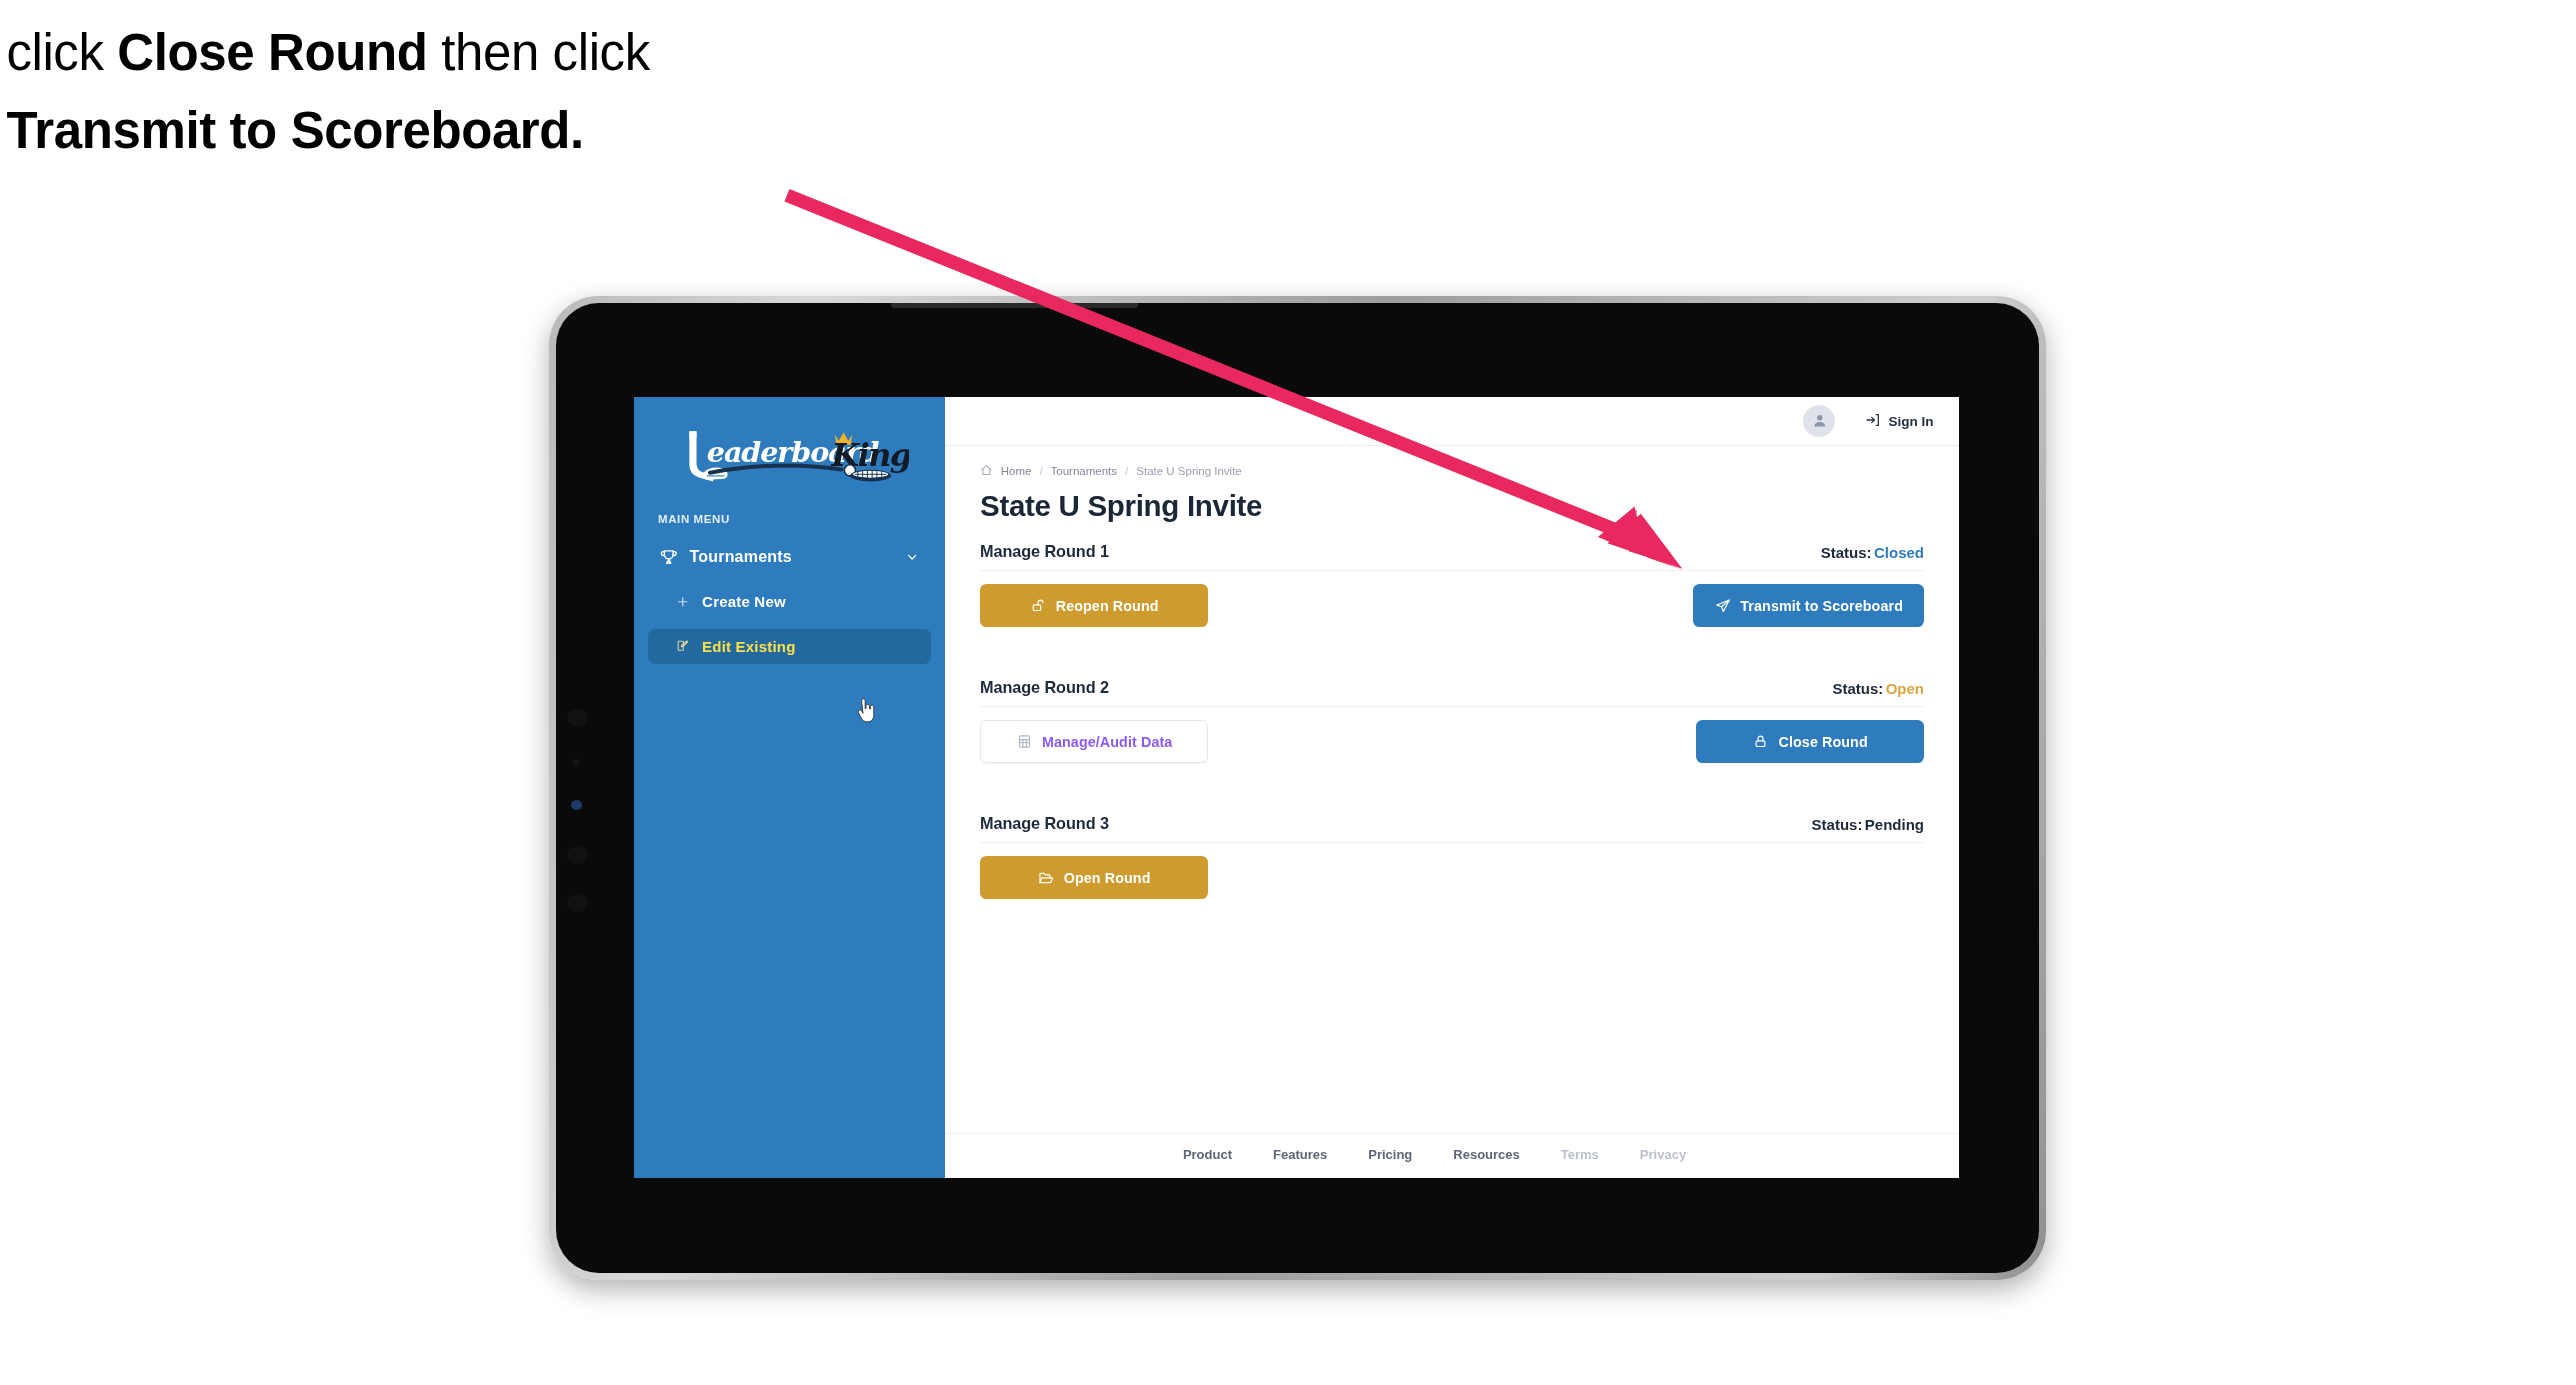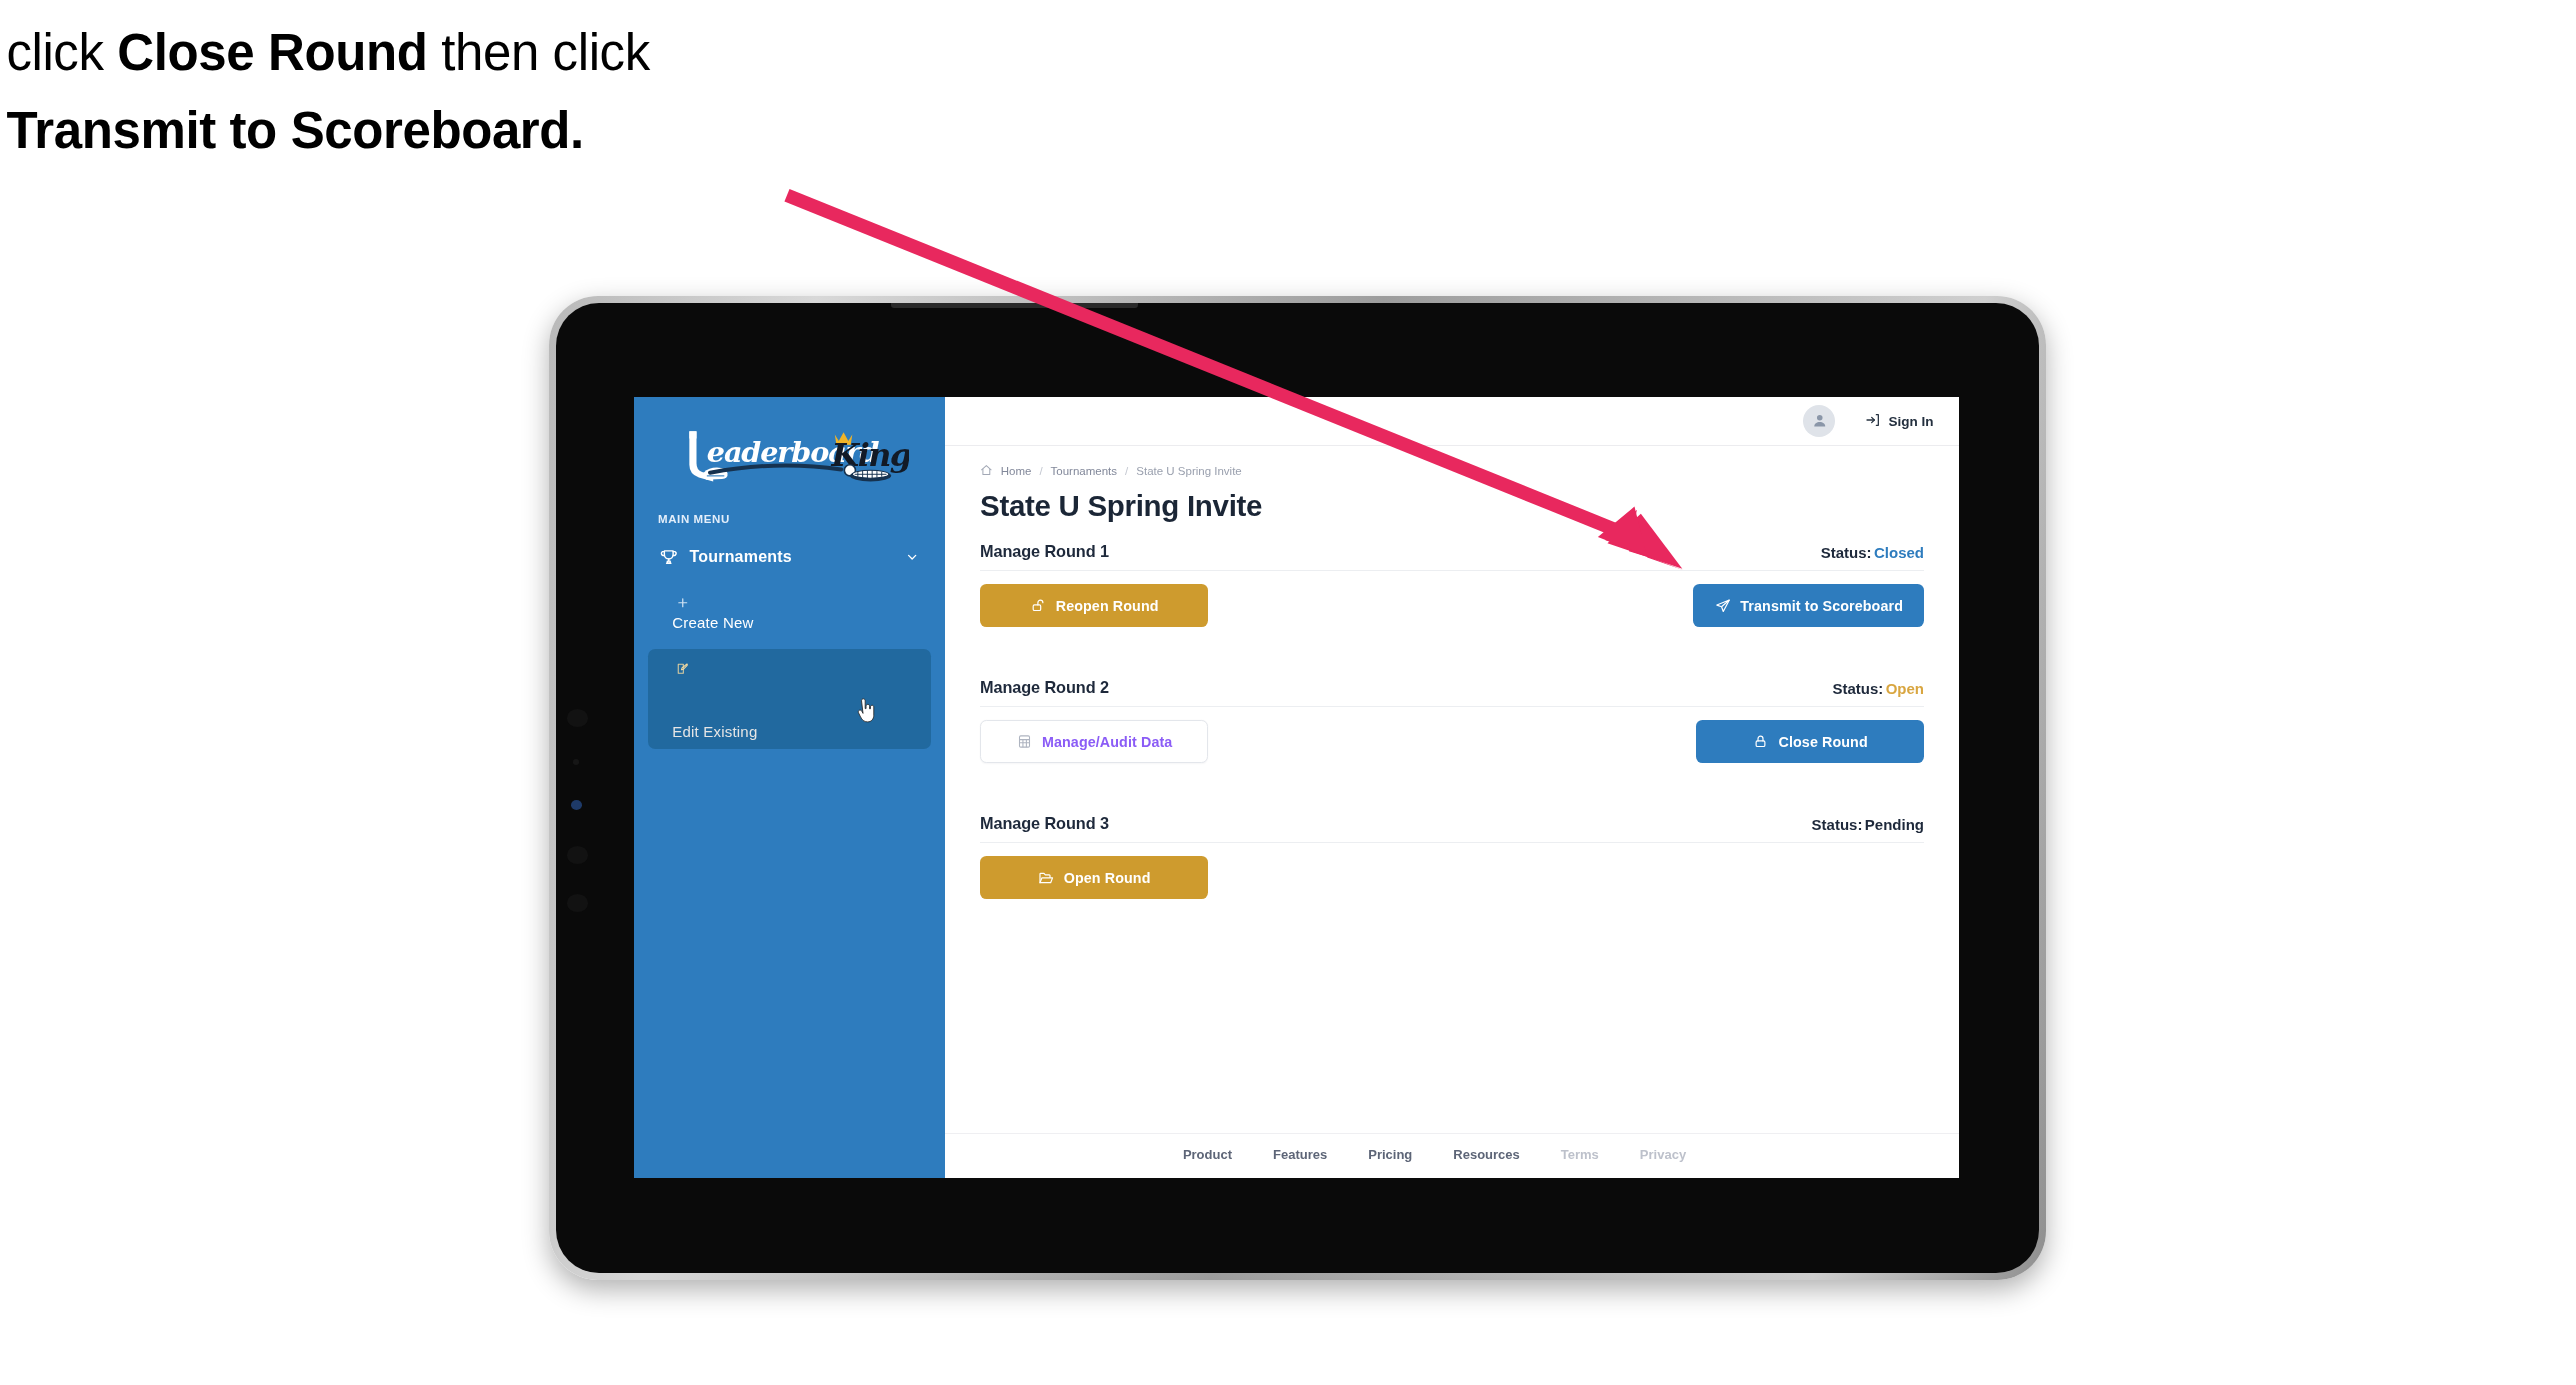--- a/index.html
+++ b/index.html
@@ -138,43 +138,42 @@
   .nav-row .chev {
     margin-left: auto;
     width: 17.5px;
     height: 17.5px;
     display: flex;
     align-items: center;
     justify-content: center;
   }
   .sub-row {
     display: flex;
+    align-items: center;
     margin: 9.6px 14.3px 0 14.3px;
     padding: 8.8px 9.6px 8.8px 24px;
     border-radius: 7.2px;
     font-size: 15px;
-    font-weight: 400;
+    font-weight: 700;
     color: #ffffff;
     letter-spacing: 0.2px;
     position: relative;
-    flex-direction: column;
   }
   .sub-row .sub-ico {
     width: 21px;
     height: 17.5px;
     margin-right: 8.8px;
     display: flex;
     align-items: center;
     justify-content: center;
     flex: 0 0 21px;
   }
   .sub-row.active {
     background: #21699F;
-    color: #e5e5e5;
-    gap: 44px;
+    color: #fde047;
   }
   #cursor {
     position: absolute;
     left: 221px;
     top: 301px;
     width: 21px;
     height: 25.5px;
     z-index: 40;
   }
 

